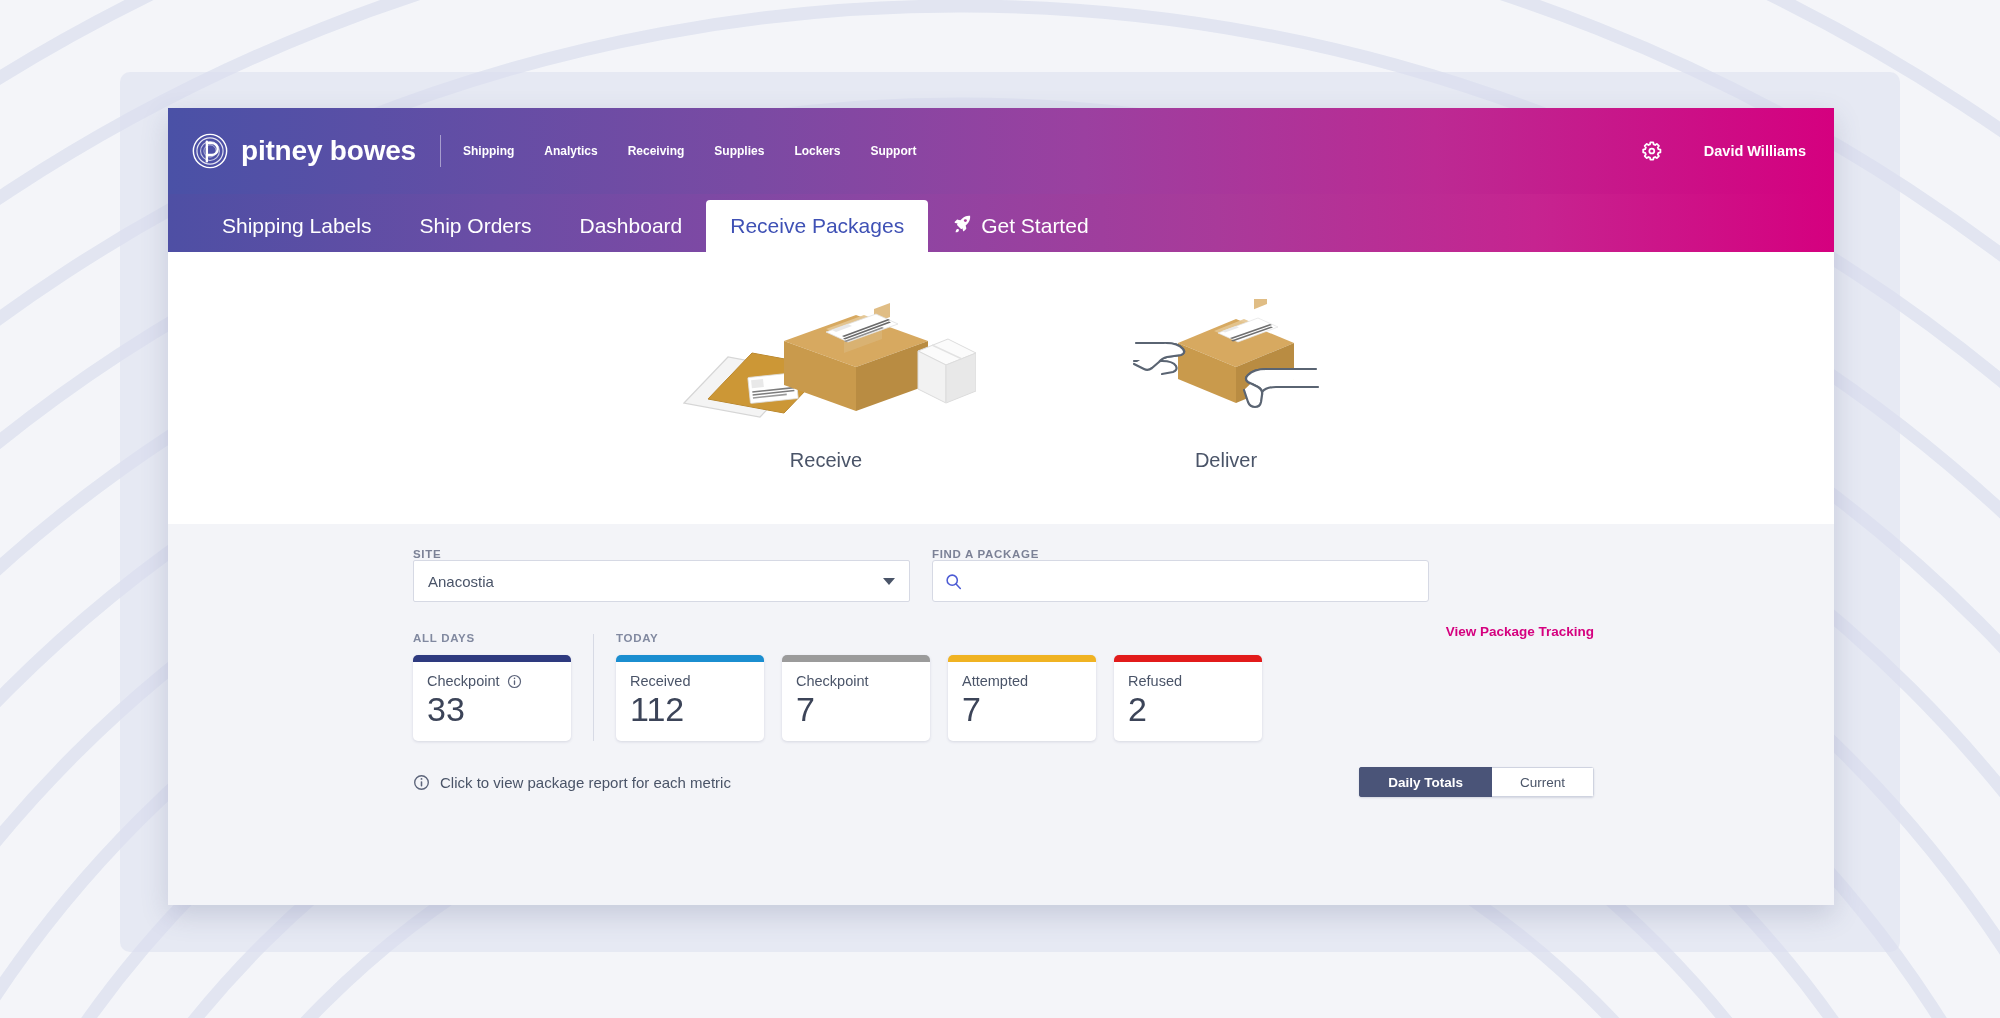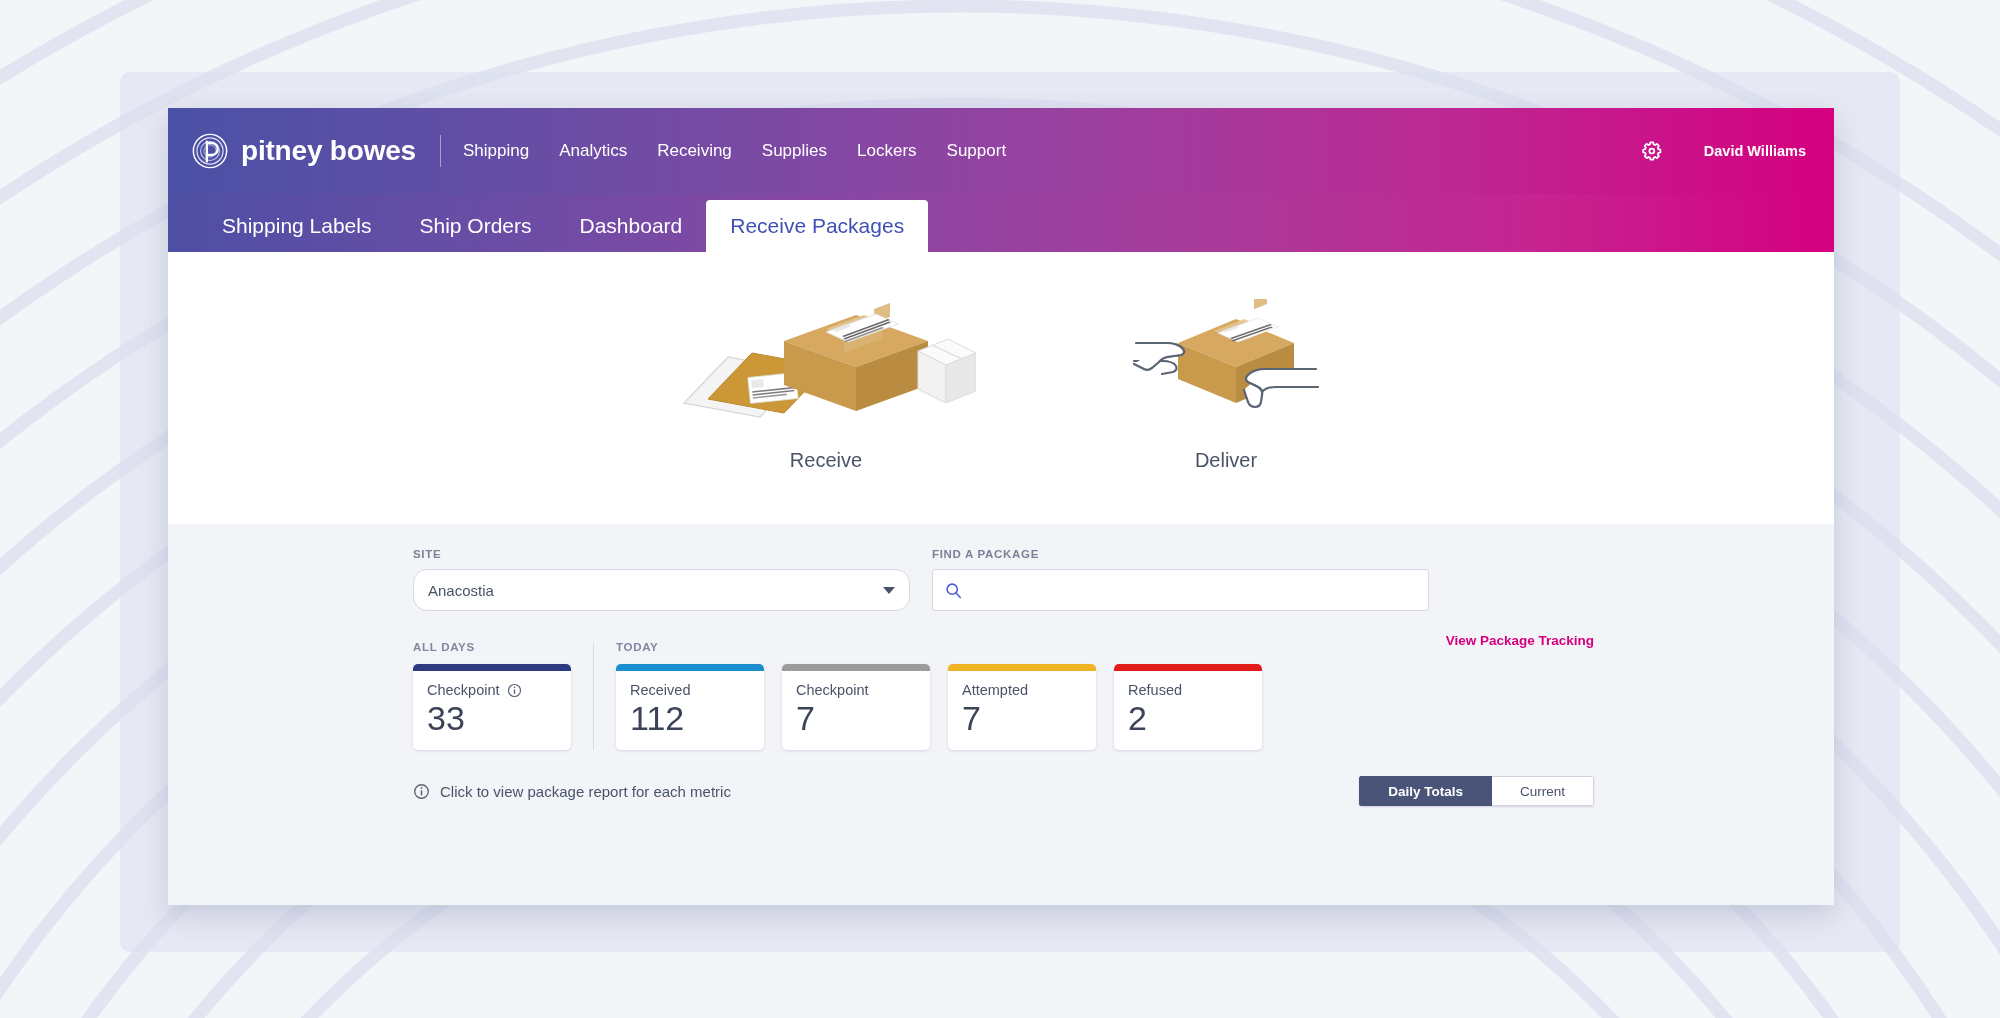--- a/index.html
+++ b/index.html
@@ -83,22 +83,22 @@
   .brand-divider {
     width: 1px;
     height: 32px;
     background: rgba(255,255,255,0.45);
     margin: 0 22px 0 24px;
   }
 
   .util-nav { display: flex; align-items: center; gap: 30px; }
   .util-nav a {
     color: #ffffff;
-    font-size: 17px;
-    font-weight: 400;
+    font-size: 12px;
+    font-weight: 700;
     text-decoration: none;
     white-space: nowrap;
   }
 
   .brand-right {
     margin-left: auto;
     display: flex;
     align-items: center;
     gap: 40px;
   }
@@ -179,30 +179,29 @@
     display: flex;
     gap: 22px;
     padding: 0 0 0 245px;
   }
   .field-group { display: flex; flex-direction: column; }
   .field-label {
     font-size: 11.5px;
     letter-spacing: 0.7px;
     color: #7b8196;
     font-weight: 600;
-    margin-bottom: 9px;
     text-transform: uppercase;
   }
 
   .select-box {
     width: 497px;
     height: 42px;
     background: #ffffff;
     border: 1px solid #d6d9e4;
-    border-radius: 14px;
+    border-radius: 2px;
     display: flex;
     align-items: center;
     padding: 0 14px;
     cursor: pointer;
   }
   .select-value {
     font-size: 15px;
     color: #4a5468;
     flex: 1;
   }
@@ -410,20 +409,30 @@
       <span>Shipping Labels</span>
     </div>
     <div class="tab">
       <span>Ship Orders</span>
     </div>
     <div class="tab">
       <span>Dashboard</span>
     </div>
     <div class="tab active">
       <span>Receive Packages</span>
+    </div>
+    <div class="tab">
+      <span class="rocket">
+        <svg width="21" height="21" viewBox="0 0 24 24">
+          <path d="M20.8 3.2c-3.6-.5-7 .9-9.4 3.3L9.6 8.3 6.7 7.6c-.5-.1-1 0-1.4.4l-2.1 2.1c-.4.4-.2 1.1.4 1.2l2.9.7-.5.5c-.4.4-.4 1 0 1.4l4 4c.4.4 1 .4 1.4 0l.5-.5.7 2.9c.1.6.8.8 1.2.4l2.1-2.1c.4-.4.5-.9.4-1.4l-.7-2.9 1.8-1.8c2.4-2.4 3.8-5.8 3.3-9.4z" fill="#ffffff"></path>
+          <circle cx="15.3" cy="8.7" r="1.7" fill="#a93a9a"></circle>
+          <path d="M5.2 18.8c-.6.6-1 2.2-1.1 3.1 0 .1.1.2.2.2.9-.1 2.5-.5 3.1-1.1.7-.7.7-1.7.1-2.3-.6-.6-1.6-.6-2.3.1z" fill="#ffffff"></path>
+        </svg>
+      </span>
+      <span>Get Started</span>
     </div>
   </div>
 
   <div class="hero">
 
     <div class="hero-action">
       <svg class="hero-art" viewBox="0 0 300 130" width="300" height="130">
 
         <g>
           <path d="M8 104 L52 58 L128 72 L84 118 Z" fill="#f4f4f4" stroke="#d6d6d6" stroke-width="1.2"></path>

